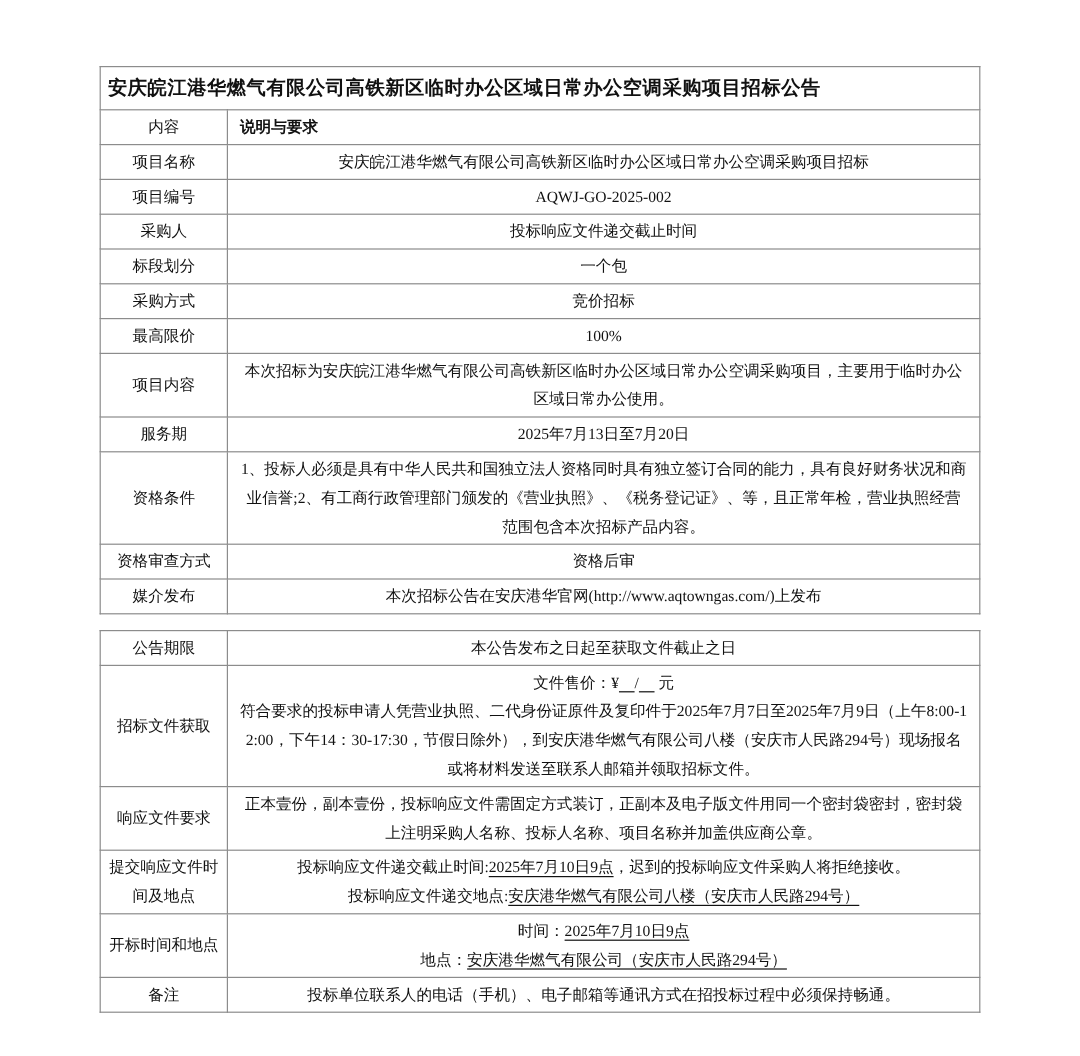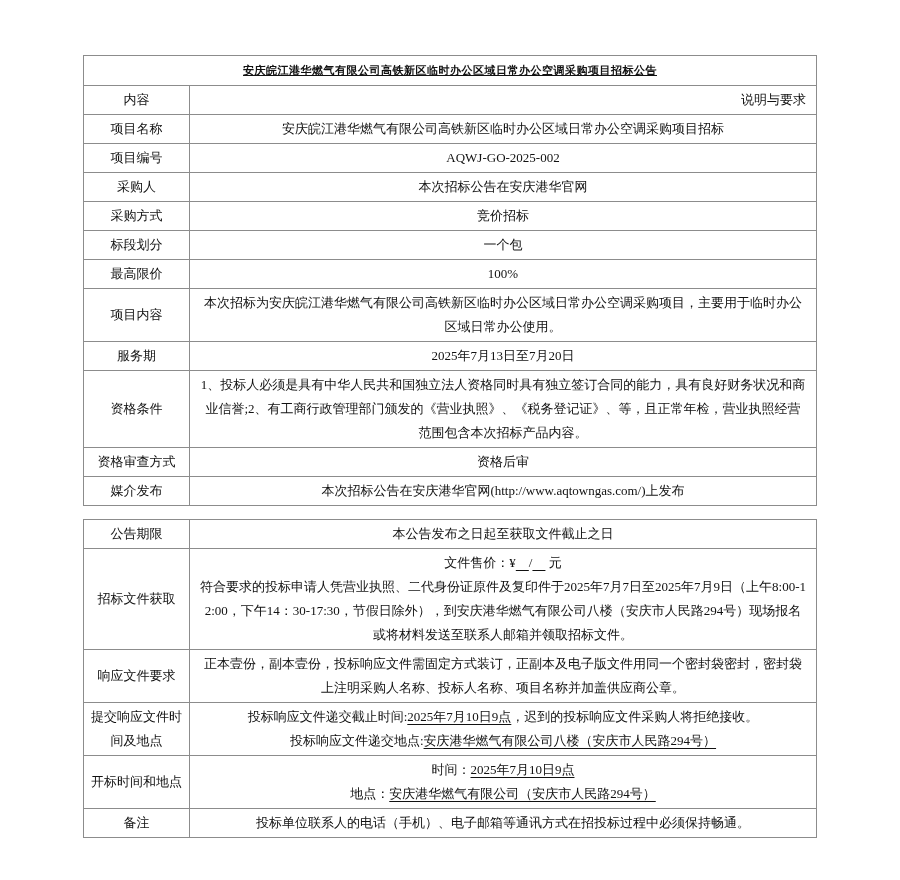--- a/index.html
+++ b/index.html
@@ -23,41 +23,40 @@
     table-layout: fixed;
     border: 1px solid #7d7d7d;
   }
   table.doc-table td {
     border: 1px solid #8c8c8c;
     vertical-align: middle;
   }
   col.col-label { width: 106px; }
   .title-cell {
     font-weight: bold;
-    text-align: center;
-    font-size: 11px;
+    text-align: left;
+    font-size: 16px;
     padding: 7px 6px;
     letter-spacing: 0.5px;
-    text-decoration: underline;
   }
   .label-cell {
     text-align: center;
     font-size: 13px;
     line-height: 24px;
     padding: 2px 4px;
     margin-left: 16px;
   }
   .content-cell {
     font-size: 13px;
     line-height: 24px;
     padding: 2px 10px;
     text-align: center;
     word-break: break-all;
   }
-  .content-cell.center { text-align: right; }
+  .content-cell.center { text-align: left; font-weight: bold; }
   .content-cell .line { min-height: 24px; }
   span.u {
     text-decoration: underline;
     text-underline-offset: 3px;
   }
   .table-gap { height: 13px; }
 </style>
 </head>
 <body>
 
@@ -84,33 +83,33 @@
         </tr>
         <tr>
           <td class="label-cell">项目编号</td>
           <td class="content-cell">
             <div class="line"><span>AQWJ-GO-2025-002</span></div>
           </td>
         </tr>
         <tr>
           <td class="label-cell">采购人</td>
           <td class="content-cell">
-            <div class="line"><span>本次招标公告在安庆港华官网</span></div>
+            <div class="line"><span>投标响应文件递交截止时间</span></div>
+          </td>
+        </tr>
+        <tr>
+          <td class="label-cell">标段划分</td>
+          <td class="content-cell">
+            <div class="line"><span>一个包</span></div>
           </td>
         </tr>
         <tr>
           <td class="label-cell">采购方式</td>
           <td class="content-cell">
             <div class="line"><span>竞价招标</span></div>
-          </td>
-        </tr>
-        <tr>
-          <td class="label-cell">标段划分</td>
-          <td class="content-cell">
-            <div class="line"><span>一个包</span></div>
           </td>
         </tr>
         <tr>
           <td class="label-cell">最高限价</td>
           <td class="content-cell">
             <div class="line"><span>100%</span></div>
           </td>
         </tr>
         <tr>
           <td class="label-cell">项目内容</td>

